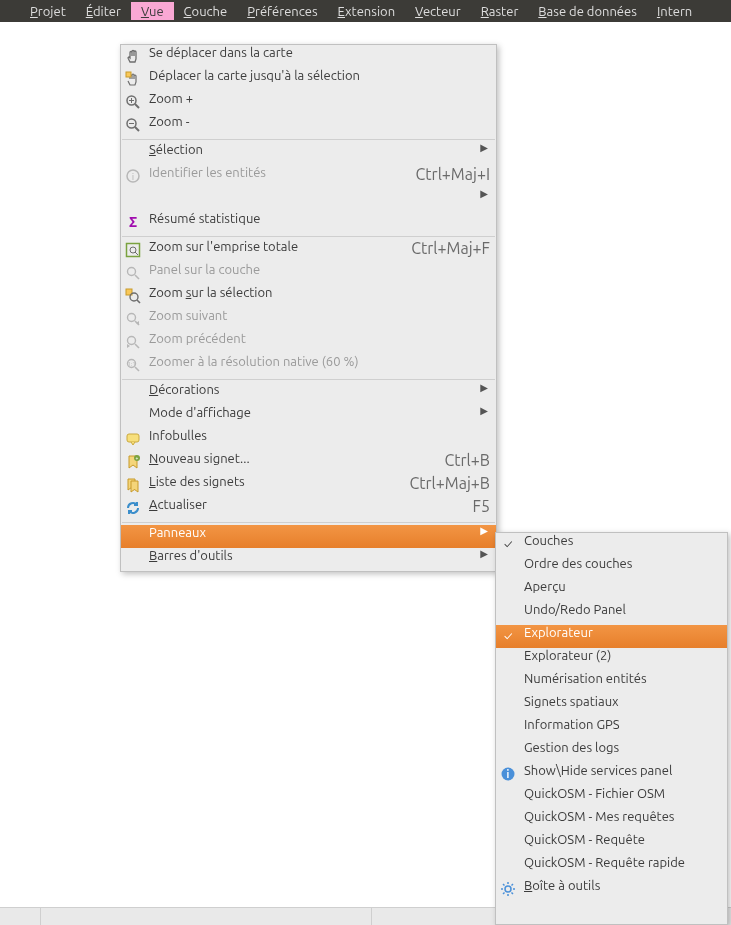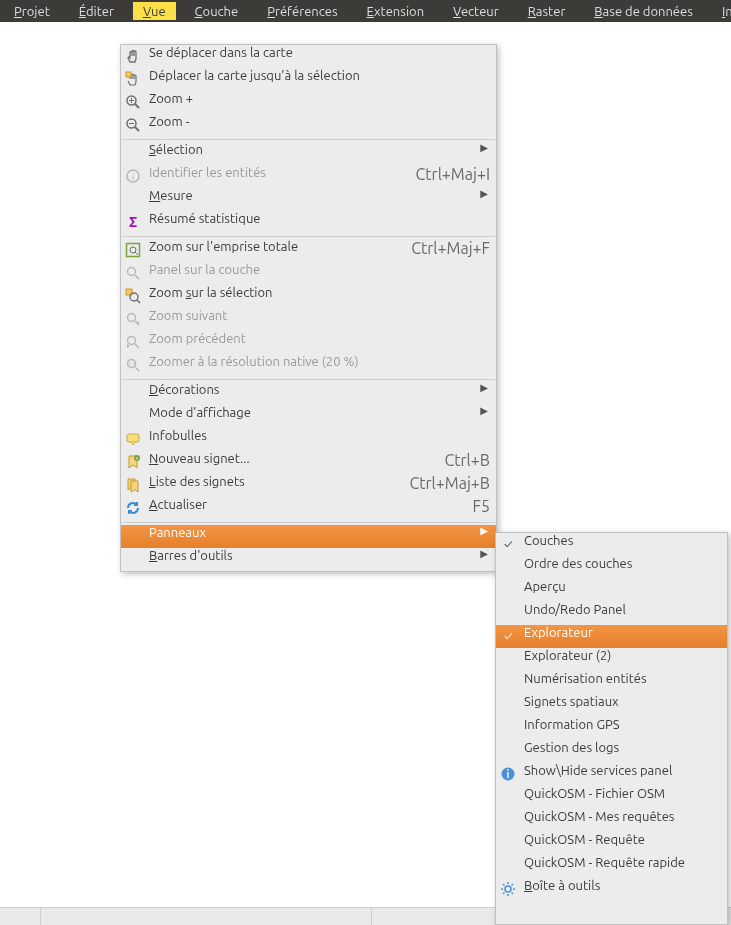--- a/index.html
+++ b/index.html
@@ -1,18 +1,18 @@
 <!DOCTYPE html>
 <html><head>
 <meta charset="utf-8">
 <style>
   html,body{margin:0;padding:0;font-family:"Ubuntu","Segoe UI",Arial,sans-serif;font-size:13px;color:#3c3c3c;background:#f2f2f2;width:731px;height:925px;overflow:hidden}
-  .menubar{background:#3c3b37;color:#dedede;height:22px;display:flex;align-items:center;padding:0 4px;font-size:13px;gap:9px}
+  .menubar{background:#3c3b37;color:#dedede;height:22px;display:flex;align-items:center;padding:0 20px;font-size:13px;gap:0}
   .menubar-item{padding:2px 10px;cursor:default;white-space:nowrap}
-  .menubar-item.active{background:#fde047;color:#3c3c3c}
+  .menubar-item.active{background:#f9a8d4;color:#3c3c3c}
   .underline{text-decoration:underline}
   .workspace{position:relative;background:#fff;height:calc(925px - 22px - 18px)}
   .statusbar{height:18px;background:#e9e9e9;border-top:1px solid #cfcfcf;display:flex}
   .status-seg{border-right:1px solid #cfcfcf;width:40px;height:100%}
   .status-seg.big{margin-left:290px;width:40px}
 
   .menu{position:absolute;background:#ececec;border:1px solid #c0c0c0;box-shadow:2px 2px 6px rgba(0,0,0,.25)}
   .menu-view{left:120px;top:22px;width:375px}
   .menu-pan{left:495px;top:510px;width:231px}
 
@@ -97,21 +97,20 @@
         <span class="icon">
           <svg width="16" height="16" viewBox="0 0 16 16">
             <circle cx="8" cy="8" r="6" fill="none" stroke="#b7b7b7" stroke-width="1.5"></circle>
             <text x="8" y="12" font-size="10" text-anchor="middle" fill="#b7b7b7">i</text>
           </svg>
         </span>
         <span class="label">Identifier les entités</span>
         <span class="shortcut">Ctrl+Maj+I</span>
       </div>
       <div class="item">
-        <span class="label"><span class="underline">M</span>esure</span>
         <span class="arrow">▶</span>
       </div>
       <div class="item">
         <span class="icon">
           <span class="ic-sigma">Σ</span>
         </span>
         <span class="label">Résumé statistique</span>
       </div>
       <div class="sep"></div>
       <div class="item">
@@ -165,21 +164,21 @@
         <span class="label">Zoom précédent</span>
       </div>
       <div class="item disabled">
         <span class="icon">
           <svg width="16" height="16" viewBox="0 0 16 16">
             <circle cx="6.5" cy="6.5" r="4" fill="none" stroke="#b7b7b7" stroke-width="1.4"></circle>
             <line x1="10" y1="10" x2="14" y2="14" stroke="#b7b7b7" stroke-width="1.6"></line>
             <text x="6.5" y="9" font-size="6" text-anchor="middle" fill="#b7b7b7">1:1</text>
           </svg>
         </span>
-        <span class="label">Zoomer à la résolution native (20 %)</span>
+        <span class="label">Zoomer à la résolution native (60 %)</span>
       </div>
       <div class="sep"></div>
       <div class="item">
         <span class="label"><span class="underline">D</span>écorations</span>
         <span class="arrow">▶</span>
       </div>
       <div class="item">
         <span class="label">Mode d'affichage</span>
         <span class="arrow">▶</span>
       </div>

